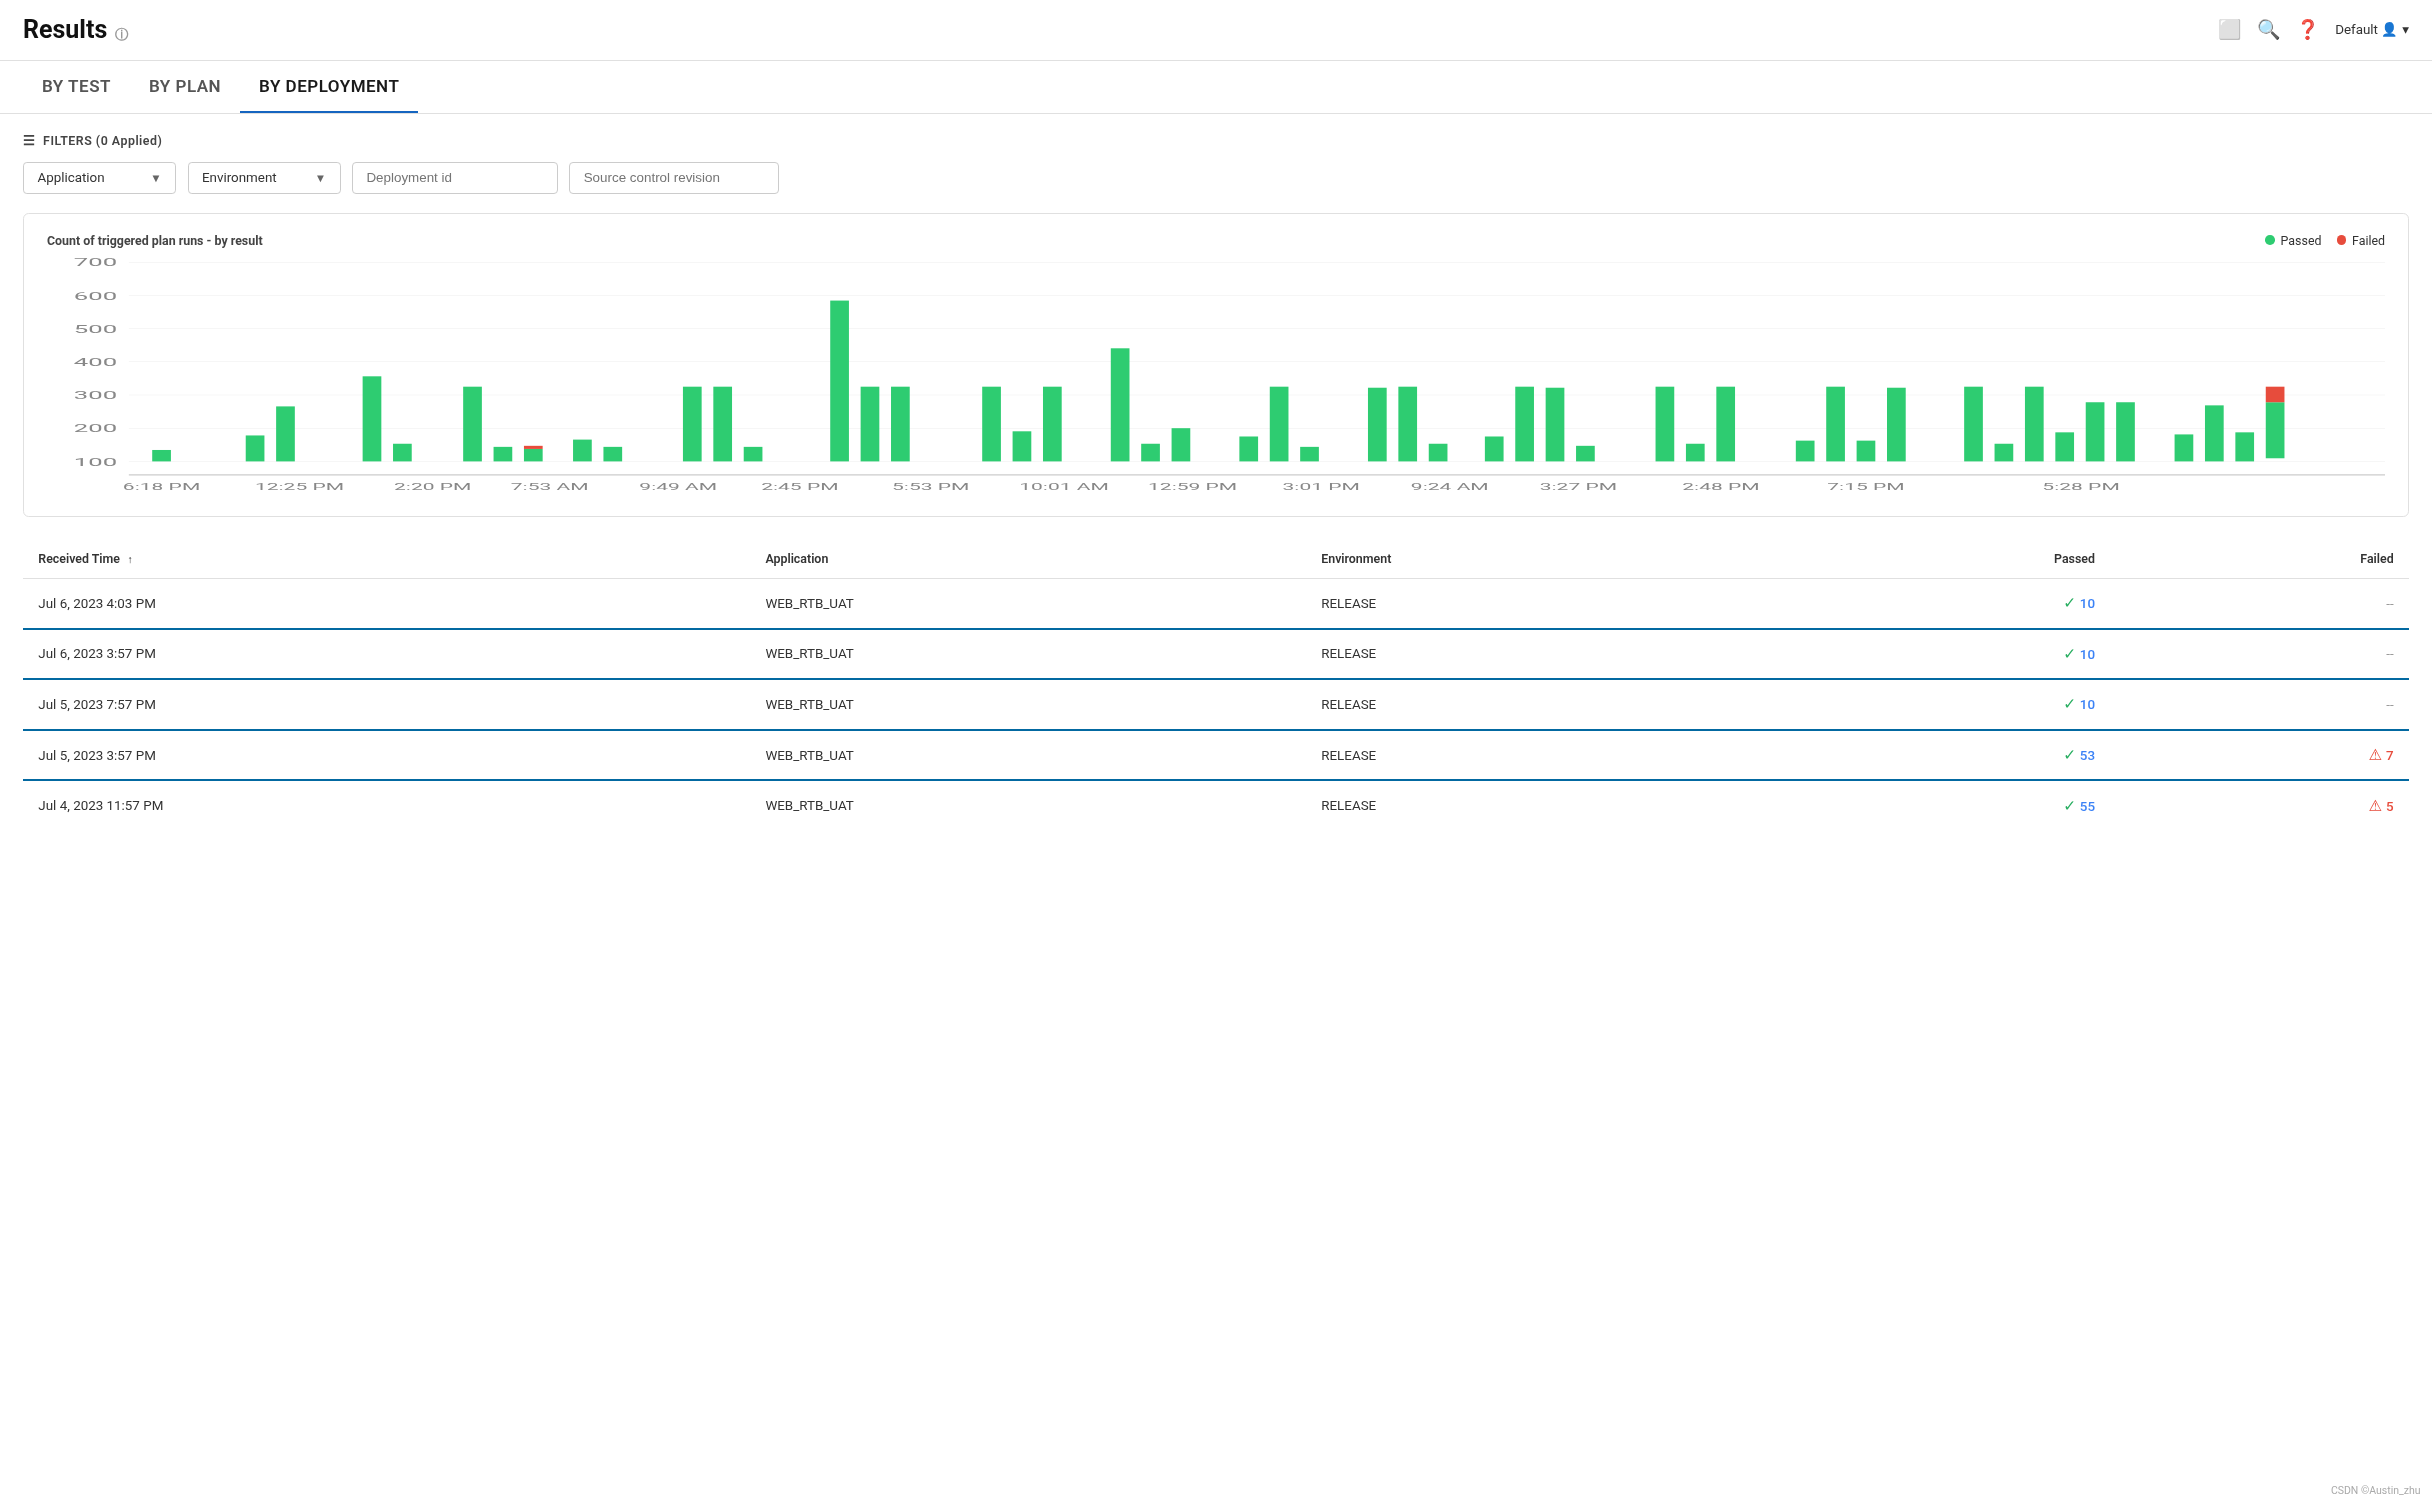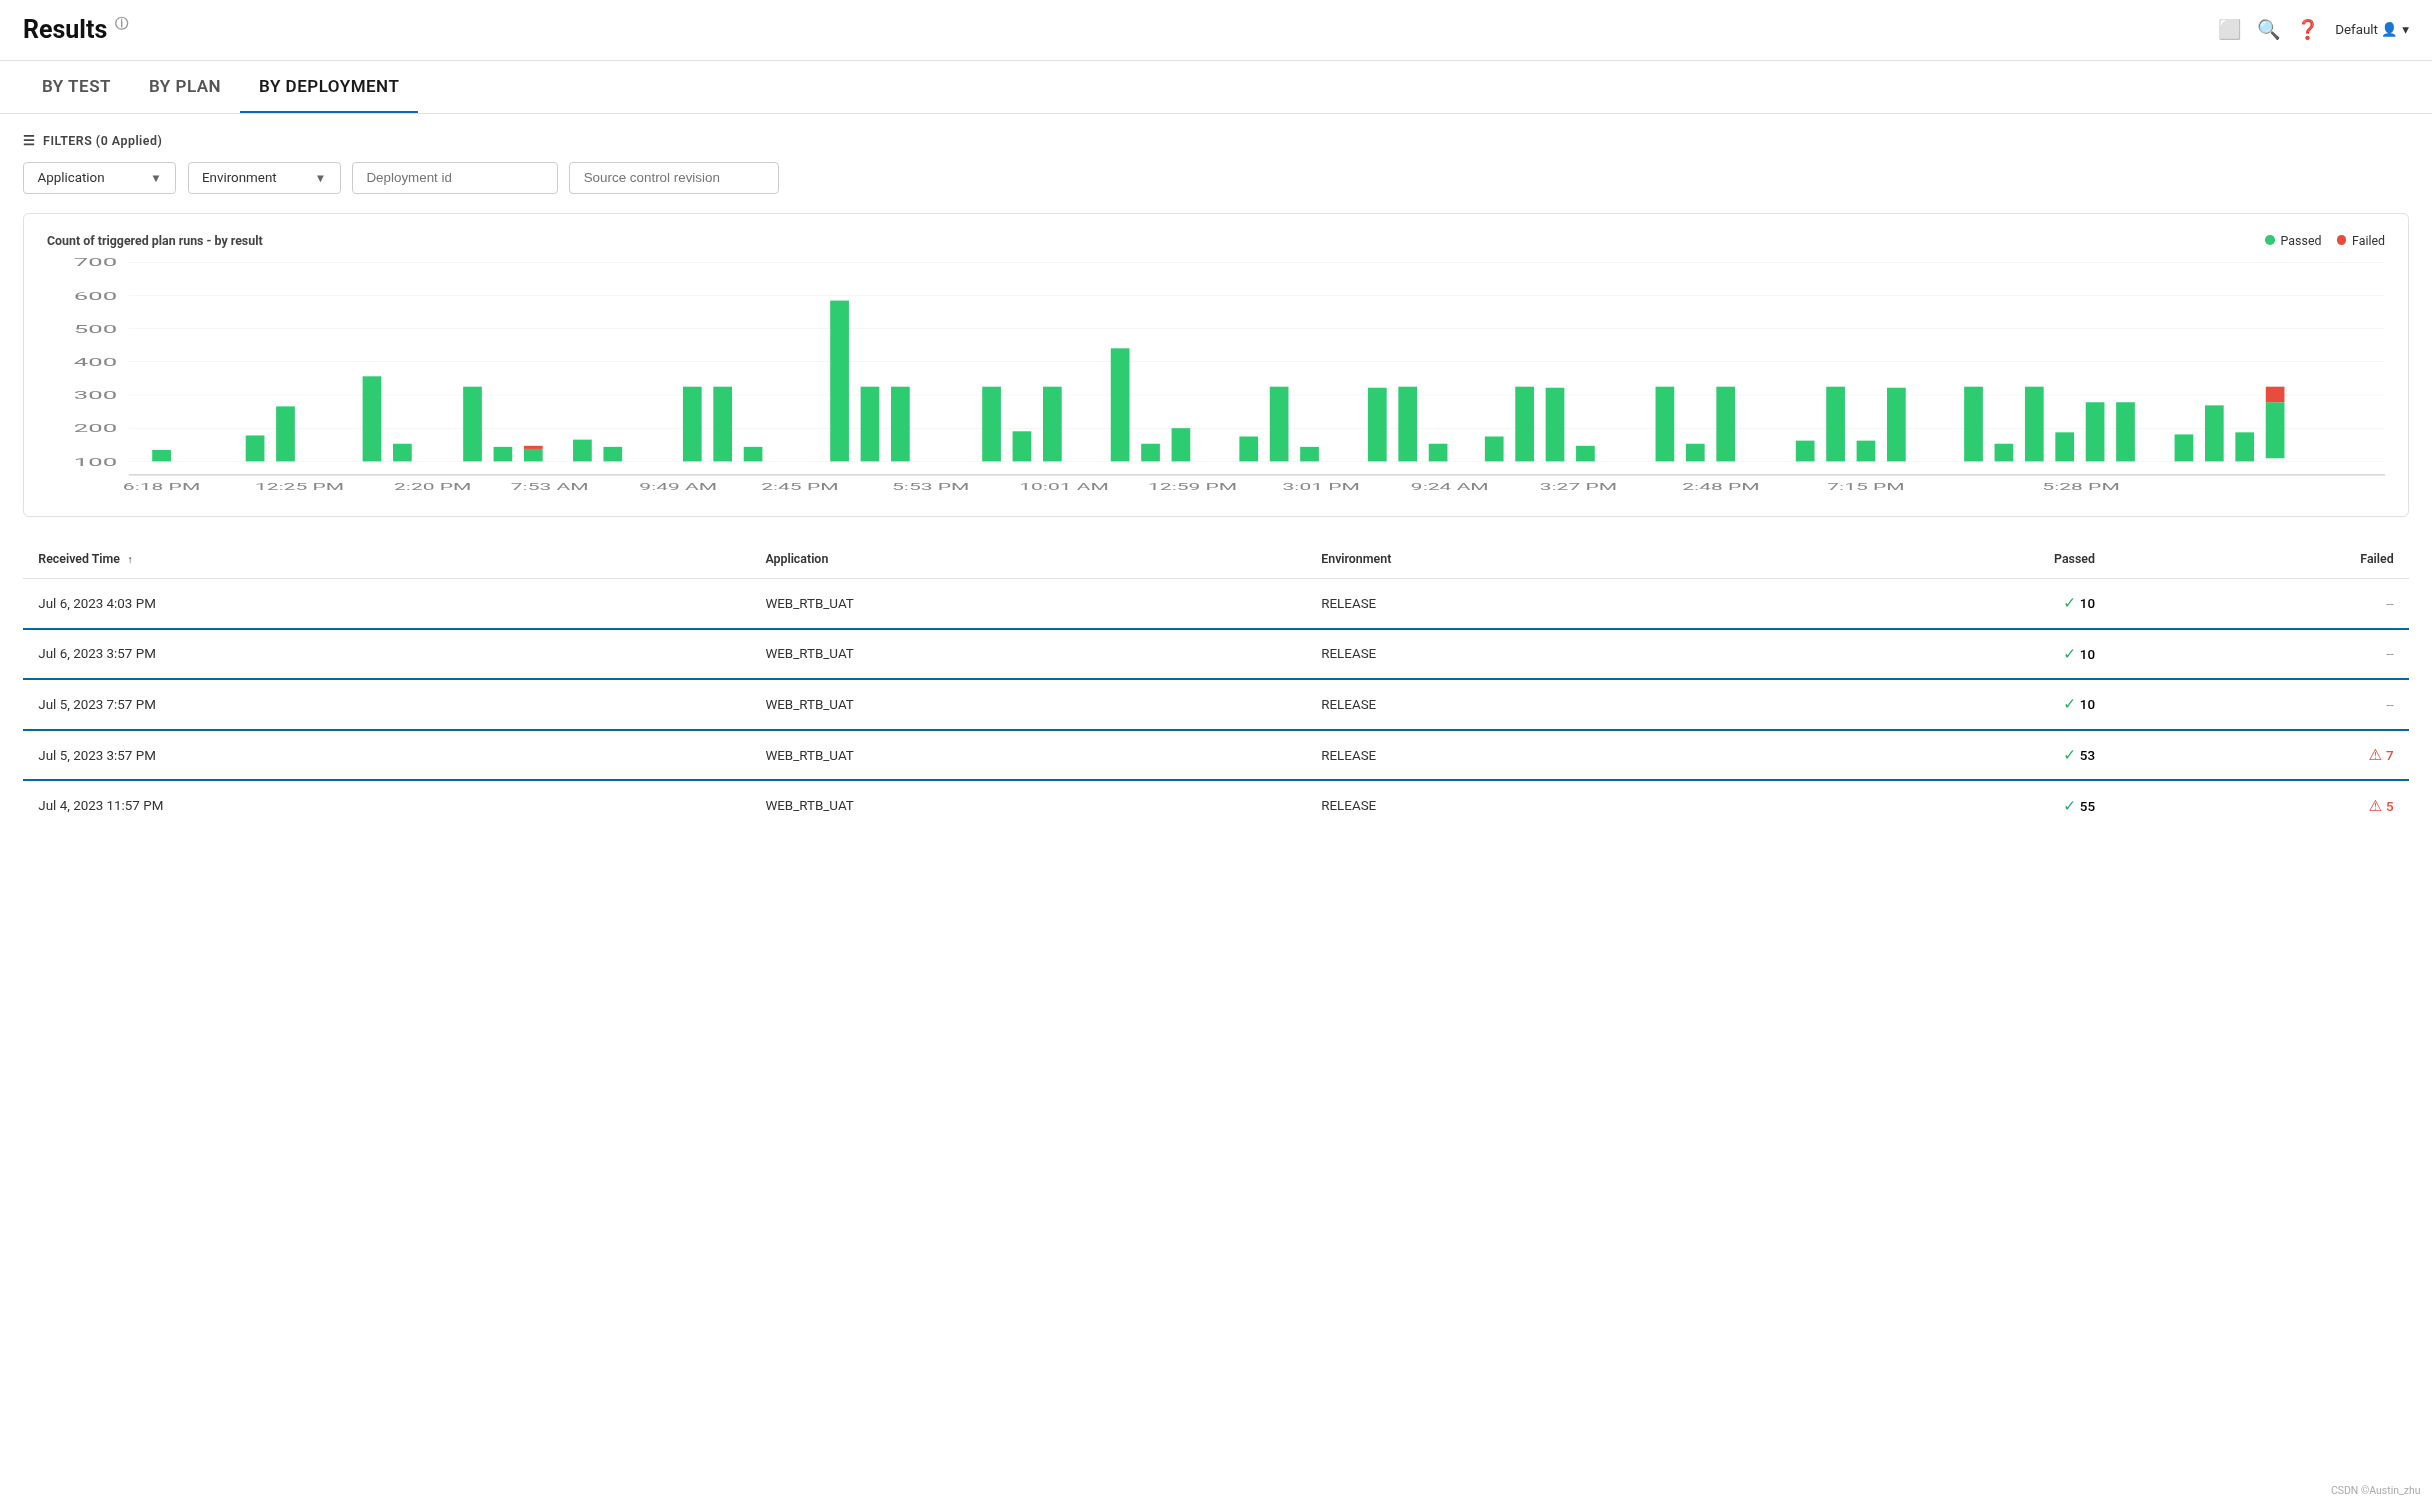--- a/index.html
+++ b/index.html
@@ -1,19 +1,19 @@
 <!DOCTYPE html>
 <html><head>
   <meta charset="utf-8">
   <style>
     * { box-sizing: border-box; margin: 0; padding: 0; }
     body { font-family: -apple-system, BlinkMacSystemFont, 'Segoe UI', Roboto, sans-serif; background: #f5f5f5; color: #333; font-size: 13.4px; }
     .page { background: #fff; min-height: 100vh; }
     .header { display: flex; align-items: center; justify-content: space-between; padding: 15.3px 23px; border-bottom: 1px solid #e0e0e0; background: #fff; }
-    .header-title { font-size: 25px; font-weight: 700; color: #111; display: flex; align-items: flex-start; gap: 7.6px; }
+    .header-title { font-size: 25px; font-weight: 700; color: #111; display: flex; align-items: flex-end; gap: 7.6px; }
     .header-icons { display: flex; align-items: center; gap: 15.3px; }
     .header-icon { font-size: 19px; color: #555; cursor: pointer; }
     .user-info { display: flex; align-items: center; gap: 3.8px; font-size: 13.4px; color: #333; cursor: pointer; }
     .tabs { display: flex; gap: 0; padding: 0 23px; border-bottom: 1px solid #e0e0e0; background: #fff; }
     .tab { padding: 15.3px 19px; font-size: 17px; font-weight: 600; color: #555; cursor: pointer; border-bottom: 2.9px solid transparent; letter-spacing: 0.5px; text-transform: uppercase; }
     .tab.active { color: #1a1a1a; border-bottom: 2.9px solid #1565c0; }
     .content { padding: 19px 23px; }
     .filters-section { margin-bottom: 19px; }
     .filters-header { display: flex; align-items: center; gap: 7.6px; font-size: 12.4px; font-weight: 600; color: #444; margin-bottom: 13.4px; letter-spacing: 0.5px; }
     .filter-icon { font-size: 13.4px; }
@@ -31,21 +31,21 @@
     .legend-dot.failed { background: #e74c3c; }
     .chart-area { position: relative; height: 249px; }
     .chart-svg { width: 100%; height: 100%; }
     .table-section { background: #fff; }
     .table { width: 100%; border-collapse: collapse; }
     .table th { text-align: left; padding: 11.5px 15.3px; font-size: 12.4px; font-weight: 600; color: #333; border-bottom: 1.9px solid #e0e0e0; }
     .table th.right { text-align: right; }
     .table td { padding: 15.3px 15.3px; font-size: 13.4px; color: #333; border-bottom: 2px solid #0369a1; }
     .table td.right { text-align: right; }
     .table tr:last-child td { border-bottom: none; }
-    .passed-val { color: #000000; font-weight: 500; }
+    .passed-val { color: #3b82f6; font-weight: 500; }
     .failed-val { color: #e74c3c; font-weight: 500; }
     .check-icon { color: #27ae60; font-size: 15.3px; margin-right: 3.8px; }
     .warn-icon { color: #e74c3c; font-size: 15.3px; margin-right: 3.8px; }
     .dash { color: #999; }
     .sort-arrow { font-size: 10.5px; margin-left: 3.8px; }
     .info-icon { font-size: 13.4px; color: #999; }
     .th-sort { display: flex; align-items: flex-end; gap: 3.8px; }
     .footer-credit { position: fixed; bottom: 13px; right: 11.5px; font-size: 10.5px; color: #aaa; }
   </style>
 </head>

